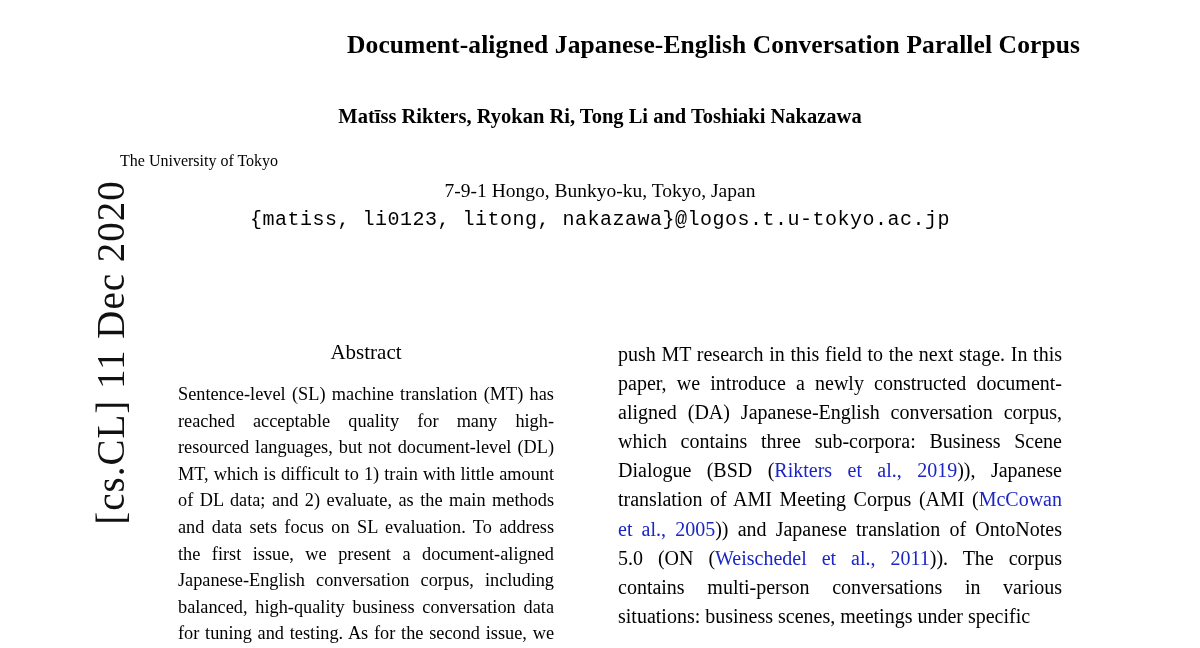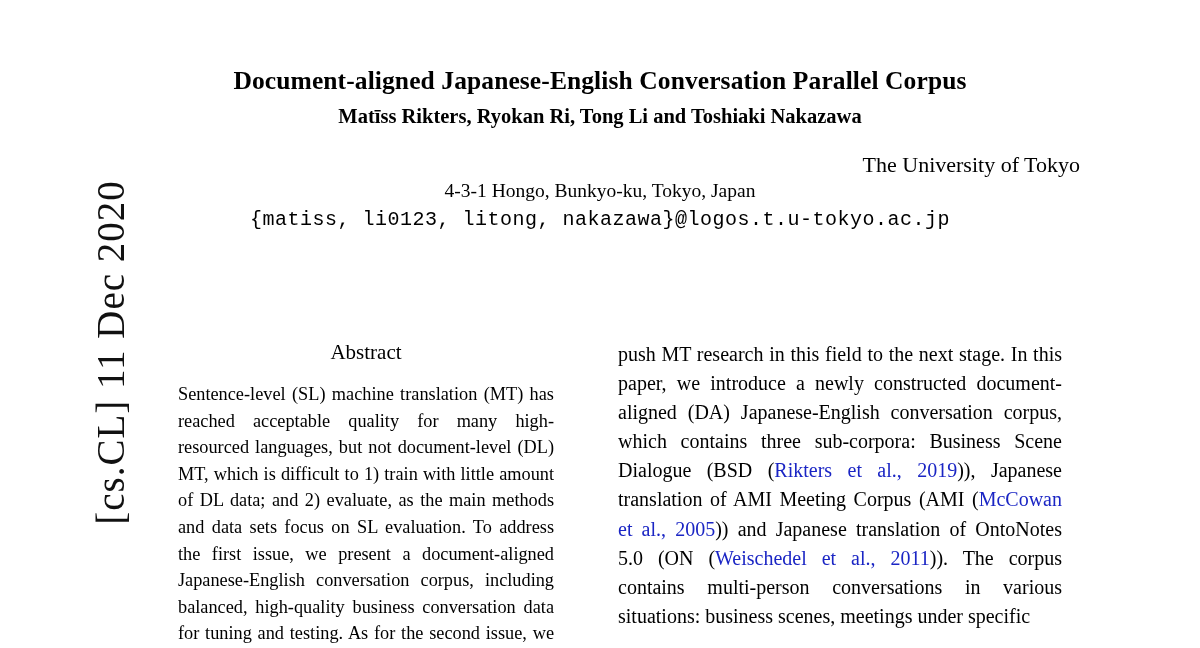--- a/index.html
+++ b/index.html
@@ -45,43 +45,42 @@
     top: 0;
     width: 1200px;
     height: 648px;
   }
 
   .title {
     position: absolute;
     left: 120px;
     top: 30px;
     width: 960px;
-    text-align: center;
+    text-align: right;
     font-size: 25.5px;
     font-weight: bold;
     letter-spacing: 0.1px;
-    margin-top: 36px;
   }
 
   .authors {
     position: absolute;
     left: 120px;
     top: 105px;
     width: 960px;
     text-align: center;
     font-size: 20.5px;
     font-weight: bold;
   }
   .affiliation {
     position: absolute;
     left: 120px;
     top: 152px;
     width: 960px;
-    text-align: right;
-    font-size: 22px;
+    text-align: left;
+    font-size: 16px;
   }
   .address {
     position: absolute;
     left: 120px;
     top: 180px;
     width: 960px;
     text-align: center;
     font-size: 19.5px;
   }
   .emails {
@@ -141,21 +140,21 @@
 <div class="page">
 
   <div class="arxiv-stamp">
     <div class="vtext">[cs.CL]  11 Dec 2020</div>
   </div>
 
   <div class="title">Document-aligned Japanese-English Conversation Parallel Corpus</div>
 
   <div class="authors">Matīss Rikters, Ryokan Ri, Tong Li and Toshiaki Nakazawa</div>
   <div class="affiliation">The University of Tokyo</div>
-  <div class="address">4-3-1 Hongo, Bunkyo-ku, Tokyo, Japan</div>
+  <div class="address">7-9-1 Hongo, Bunkyo-ku, Tokyo, Japan</div>
   <div class="emails">{matiss, li0123, litong, nakazawa}@logos.t.u-tokyo.ac.jp</div>
 
   <div class="col-left">
     <div class="abstract-heading">Abstract</div>
     <p class="abstract-body">Sentence-level (SL) machine translation (MT) has reached acceptable quality for many high-resourced languages, but not document-level (DL) MT, which is difficult to 1) train with little amount of DL data; and 2) evaluate, as the main methods and data sets focus on SL evaluation. To address the first issue, we present a document-aligned Japanese-English conversation corpus, including balanced, high-quality business conversation data for tuning and testing. As for the second issue, we manually</p>
   </div>
 
   <div class="col-right">
     <p class="body-text" id="intro-text"><span>push MT research in this field to the next stage. In this paper, we introduce a newly constructed document-aligned (DA) Japanese-English conversation corpus, which contains three sub-corpora: Business Scene Dialogue (BSD (</span><span class="cite">Rikters et al., 2019</span><span>)), Japanese translation of AMI Meeting Corpus (AMI (</span><span class="cite">McCowan et al., 2005</span><span>)) and Japanese translation of OntoNotes 5.0 (ON (</span><span class="cite">Weischedel et al., 2011</span><span>)). The corpus contains multi-person conversations in various situations: business scenes, meetings under specific</span></p>
   </div>

